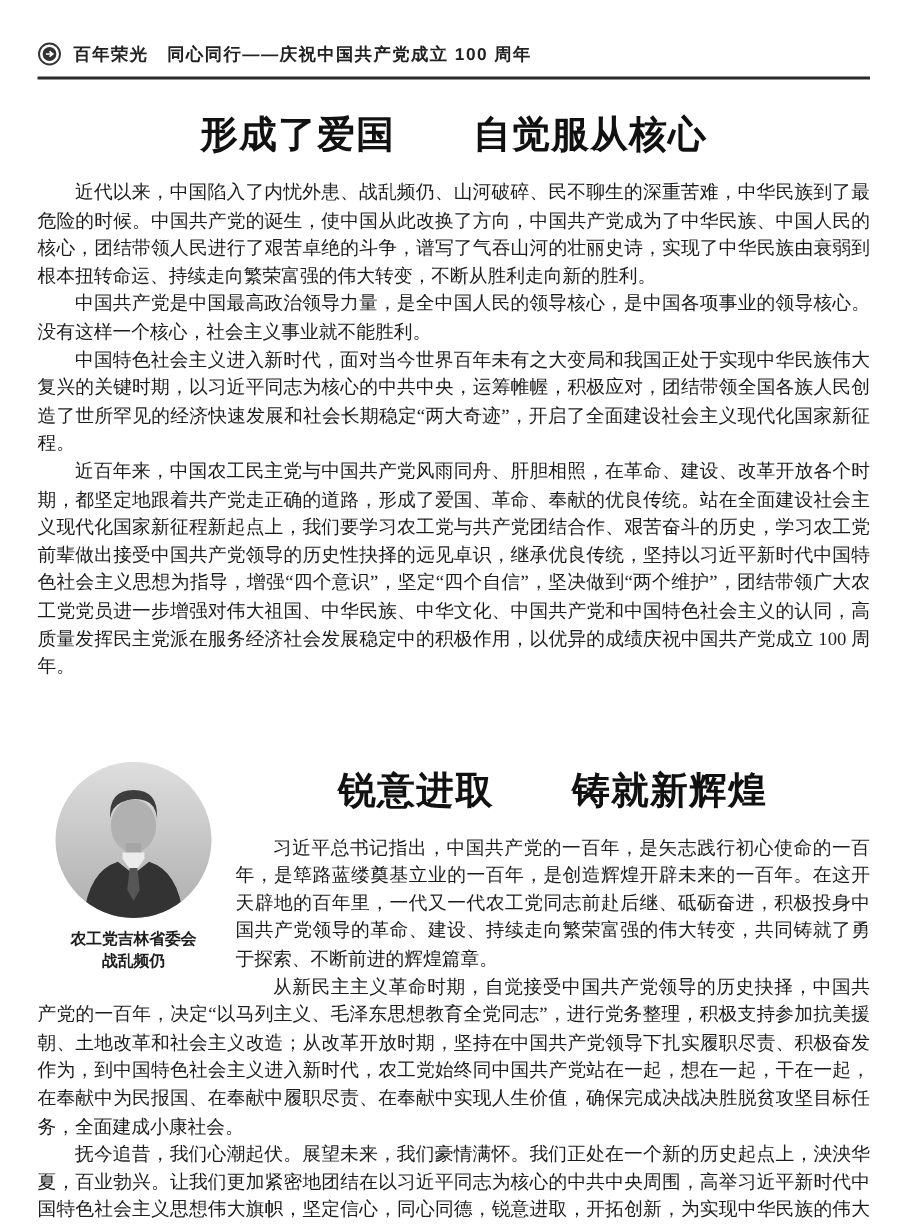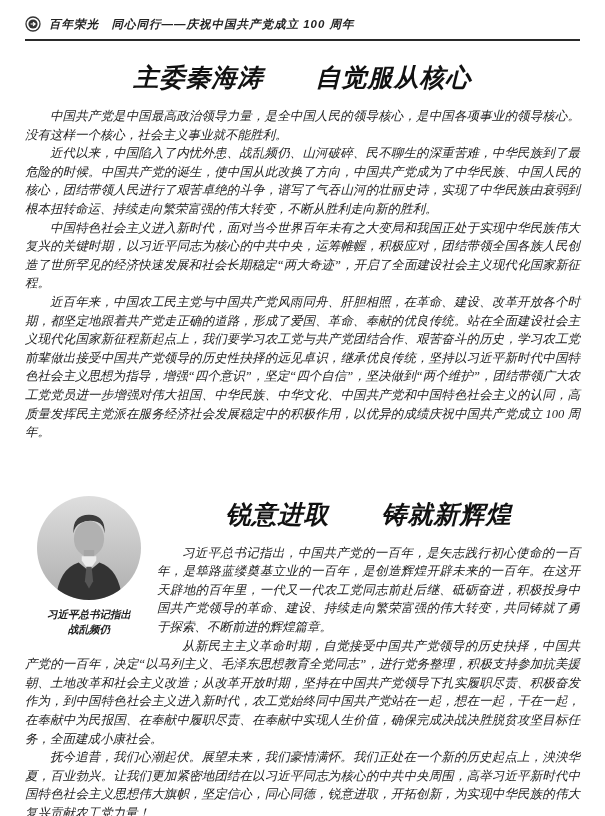--- a/index.html
+++ b/index.html
@@ -1,19 +1,19 @@
 <!DOCTYPE html>
 <html lang="zh"><head>
 <meta charset="utf-8">
 <style>
   html,body{margin:0;padding:0;background:#ffffff;}
   body{width:605px;height:816px;overflow:hidden;color:#1f1f1f;
        font-family:"Liberation Serif", serif;}
   .page{box-sizing:border-box;width:605px;height:816px;
-        padding:16px 25px 24px 25px;display:flex;flex-direction:column;font-style:italic;}
+        padding:28px 25px 24px 25px;display:flex;flex-direction:column;}
 
   
   .hdr{display:flex;align-items:center;gap:8px;
        border-bottom:2px solid #2a2a2a;padding-bottom:7px;
        font-family:"Liberation Sans", sans-serif;font-weight:bold;
        font-size:11.5px;letter-spacing:1px;color:#222;}
   .hdr svg{display:block;flex:0 0 auto;}
 
   
   .article{margin-top:16px;}
@@ -47,45 +47,45 @@
       <svg width="16" height="16" viewBox="0 0 16 16">
         <circle cx="8" cy="8" r="7" fill="none" stroke="#333" stroke-width="1.3"></circle>
         <circle cx="8" cy="8" r="4.6" fill="#333"></circle>
         <path d="M5.6 8 H9.6 M8 6.2 L10.2 8 L8 9.8" stroke="#fff" stroke-width="1.1" fill="none"></path>
       </svg>
     </span>
     <span>百年荣光　同心同行——庆祝中国共产党成立 100 周年</span>
   </div>
 
   <div class="article article1">
-    <h1 class="title">主委秦海涛　　自觉服从核心</h1>
+    <h1 class="title">形成了爱国　　自觉服从核心</h1>
     <div class="body-text">
+      <p>近代以来，中国陷入了内忧外患、战乱频仍、山河破碎、民不聊生的深重苦难，中华民族到了最危险的时候。中国共产党的诞生，使中国从此改换了方向，中国共产党成为了中华民族、中国人民的核心，团结带领人民进行了艰苦卓绝的斗争，谱写了气吞山河的壮丽史诗，实现了中华民族由衰弱到根本扭转命运、持续走向繁荣富强的伟大转变，不断从胜利走向新的胜利。</p>
       <p>中国共产党是中国最高政治领导力量，是全中国人民的领导核心，是中国各项事业的领导核心。没有这样一个核心，社会主义事业就不能胜利。</p>
-      <p>近代以来，中国陷入了内忧外患、战乱频仍、山河破碎、民不聊生的深重苦难，中华民族到了最危险的时候。中国共产党的诞生，使中国从此改换了方向，中国共产党成为了中华民族、中国人民的核心，团结带领人民进行了艰苦卓绝的斗争，谱写了气吞山河的壮丽史诗，实现了中华民族由衰弱到根本扭转命运、持续走向繁荣富强的伟大转变，不断从胜利走向新的胜利。</p>
       <p>中国特色社会主义进入新时代，面对当今世界百年未有之大变局和我国正处于实现中华民族伟大复兴的关键时期，以习近平同志为核心的中共中央，运筹帷幄，积极应对，团结带领全国各族人民创造了世所罕见的经济快速发展和社会长期稳定“两大奇迹”，开启了全面建设社会主义现代化国家新征程。</p>
       <p>近百年来，中国农工民主党与中国共产党风雨同舟、肝胆相照，在革命、建设、改革开放各个时期，都坚定地跟着共产党走正确的道路，形成了爱国、革命、奉献的优良传统。站在全面建设社会主义现代化国家新征程新起点上，我们要学习农工党与共产党团结合作、艰苦奋斗的历史，学习农工党前辈做出接受中国共产党领导的历史性抉择的远见卓识，继承优良传统，坚持以习近平新时代中国特色社会主义思想为指导，增强“四个意识”，坚定“四个自信”，坚决做到“两个维护”，团结带领广大农工党党员进一步增强对伟大祖国、中华民族、中华文化、中国共产党和中国特色社会主义的认同，高质量发挥民主党派在服务经济社会发展稳定中的积极作用，以优异的成绩庆祝中国共产党成立 100 周年。</p>
     </div>
   </div>
 
   <div class="divider"></div>
 
   <div class="article article2">
     <div class="figure">
       <div class="photo">
         <svg viewBox="0 0 100 100">
           <path d="M35 36 Q34 18 50 18 Q66 18 65 36 Q64 27 58 25 Q50 22 42 26 Q36 29 35 36 Z" fill="#3d3d3d"></path>
           <ellipse cx="50" cy="41" rx="14.5" ry="17" fill="#b1b1b1"></ellipse>
           <rect x="45" y="52" width="10" height="12" fill="#a5a5a5"></rect>
           <path d="M18 100 Q21 70 40 64 L50 72 L60 64 Q79 70 82 100 Z" fill="#333333"></path>
           <path d="M43 62 L50 72 L57 62 L57 58 L43 58 Z" fill="#ececec"></path>
           <path d="M47.5 68 L52.5 68 L54 82 L50 89 L46 82 Z" fill="#565656"></path>
         </svg>
       </div>
       <div class="figcap">
-        <div>习近平总书记指出</div>
+        <div>农工党吉林省委会</div>
         <div>战乱频仍</div>
       </div>
     </div>
     <h1 class="title">锐意进取　　铸就新辉煌</h1>
     <div class="body-text">
       <p>习近平总书记指出，中国共产党的一百年，是矢志践行初心使命的一百年，是筚路蓝缕奠基立业的一百年，是创造辉煌开辟未来的一百年。在这开天辟地的百年里，一代又一代农工党同志前赴后继、砥砺奋进，积极投身中国共产党领导的革命、建设、持续走向繁荣富强的伟大转变，共同铸就了勇于探索、不断前进的辉煌篇章。</p>
       <p>从新民主主义革命时期，自觉接受中国共产党领导的历史抉择，中国共产党的一百年，决定“以马列主义、毛泽东思想教育全党同志”，进行党务整理，积极支持参加抗美援朝、土地改革和社会主义改造；从改革开放时期，坚持在中国共产党领导下扎实履职尽责、积极奋发作为，到中国特色社会主义进入新时代，农工党始终同中国共产党站在一起，想在一起，干在一起，在奉献中为民报国、在奉献中履职尽责、在奉献中实现人生价值，确保完成决战决胜脱贫攻坚目标任务，全面建成小康社会。</p>
       <p>抚今追昔，我们心潮起伏。展望未来，我们豪情满怀。我们正处在一个新的历史起点上，泱泱华夏，百业勃兴。让我们更加紧密地团结在以习近平同志为核心的中共中央周围，高举习近平新时代中国特色社会主义思想伟大旗帜，坚定信心，同心同德，锐意进取，开拓创新，为实现中华民族的伟大复兴贡献农工党力量！</p>
     </div>
 

